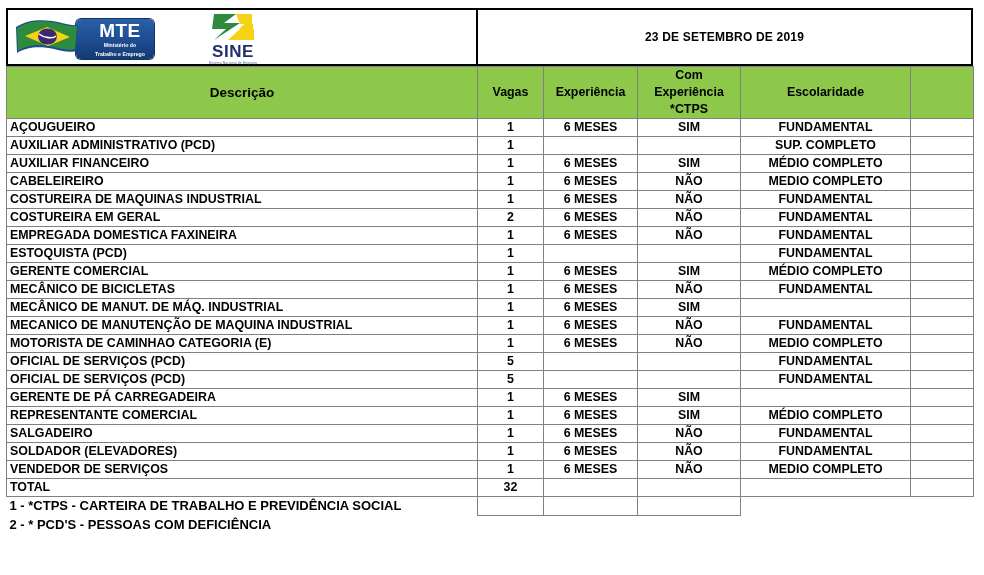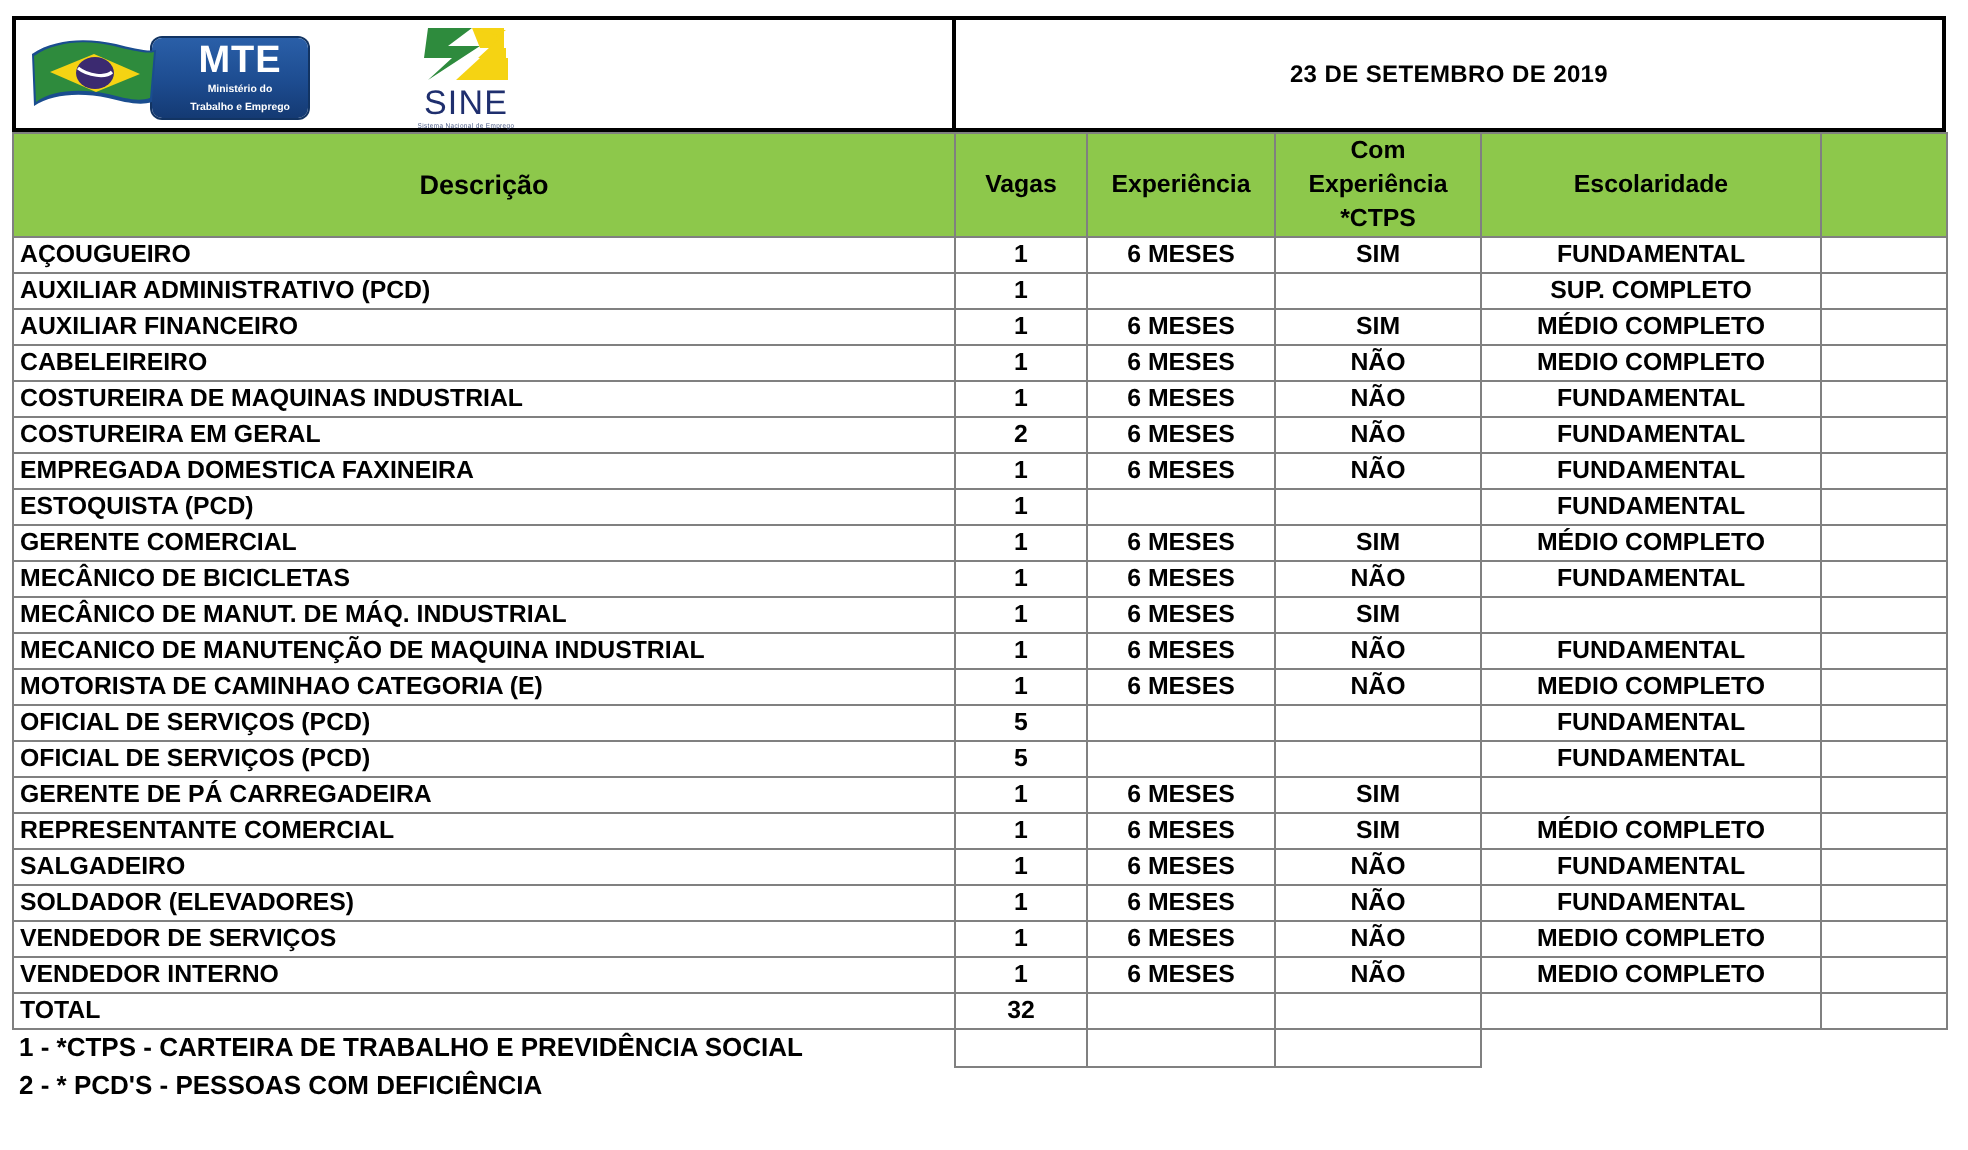--- a/index.html
+++ b/index.html
@@ -88,21 +88,21 @@
 
   
   .sine {
     position: absolute;
     left: 186px; top: 2px;
     width: 78px; height: 54px;
     display:flex; flex-direction: column; align-items:center;
   }
   .sine-mark { width: 46px; height: 30px; }
   .sine-t1 {
-    color:#1f2f6e; font-weight:normal; font-size: 17px;
+    color:#1f2f6e; font-weight:bold; font-size: 17px;
     letter-spacing: .6px; line-height: 1; margin-top: 1px;
   }
   .sine-t2 {
     color:#4a5a86; font-size: 3.2px; letter-spacing:.2px;
     margin-top: 1px; white-space: nowrap; transform: scaleY(1.1);
   }
 
   
   .tbl-wrap { position: absolute; left: 6px; top: 66px; width: 967px; }
   table.vagas {
@@ -379,28 +379,20 @@
             <td class="c-blank"></td>
           </tr>
           <tr>
             <td class="c-desc">VENDEDOR DE SERVIÇOS</td>
             <td class="c-num">1</td>
             <td class="c-exp">6 MESES</td>
             <td class="c-ctps">NÃO</td>
             <td class="c-esc">MEDIO COMPLETO</td>
             <td class="c-blank"></td>
           </tr>
-          <tr>
-            <td class="c-desc">VENDEDOR INTERNO</td>
-            <td class="c-num">1</td>
-            <td class="c-exp">6 MESES</td>
-            <td class="c-ctps">NÃO</td>
-            <td class="c-esc">MEDIO COMPLETO</td>
-            <td class="c-blank"></td>
-          </tr>
           <tr class="total">
             <td class="c-desc">TOTAL</td>
             <td class="c-num">32</td>
             <td class="c-exp"></td>
             <td class="c-ctps"></td>
             <td class="c-esc"></td>
             <td class="c-blank"></td>
           </tr>
           <tr class="note">
             <td>1 - *CTPS - CARTEIRA DE TRABALHO E PREVIDÊNCIA SOCIAL</td>

